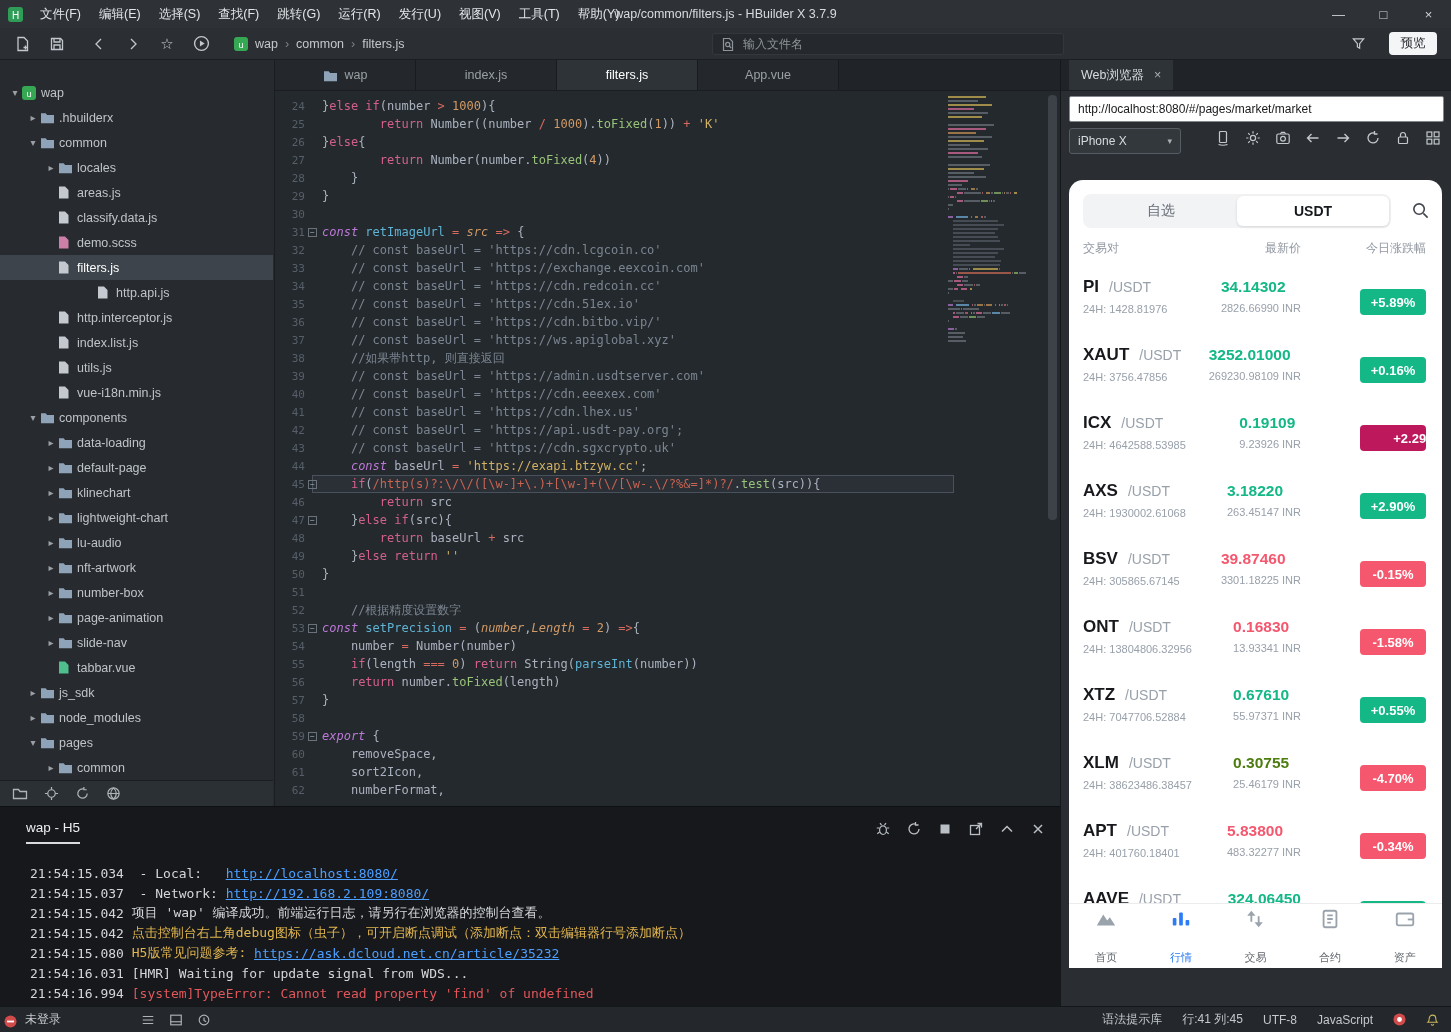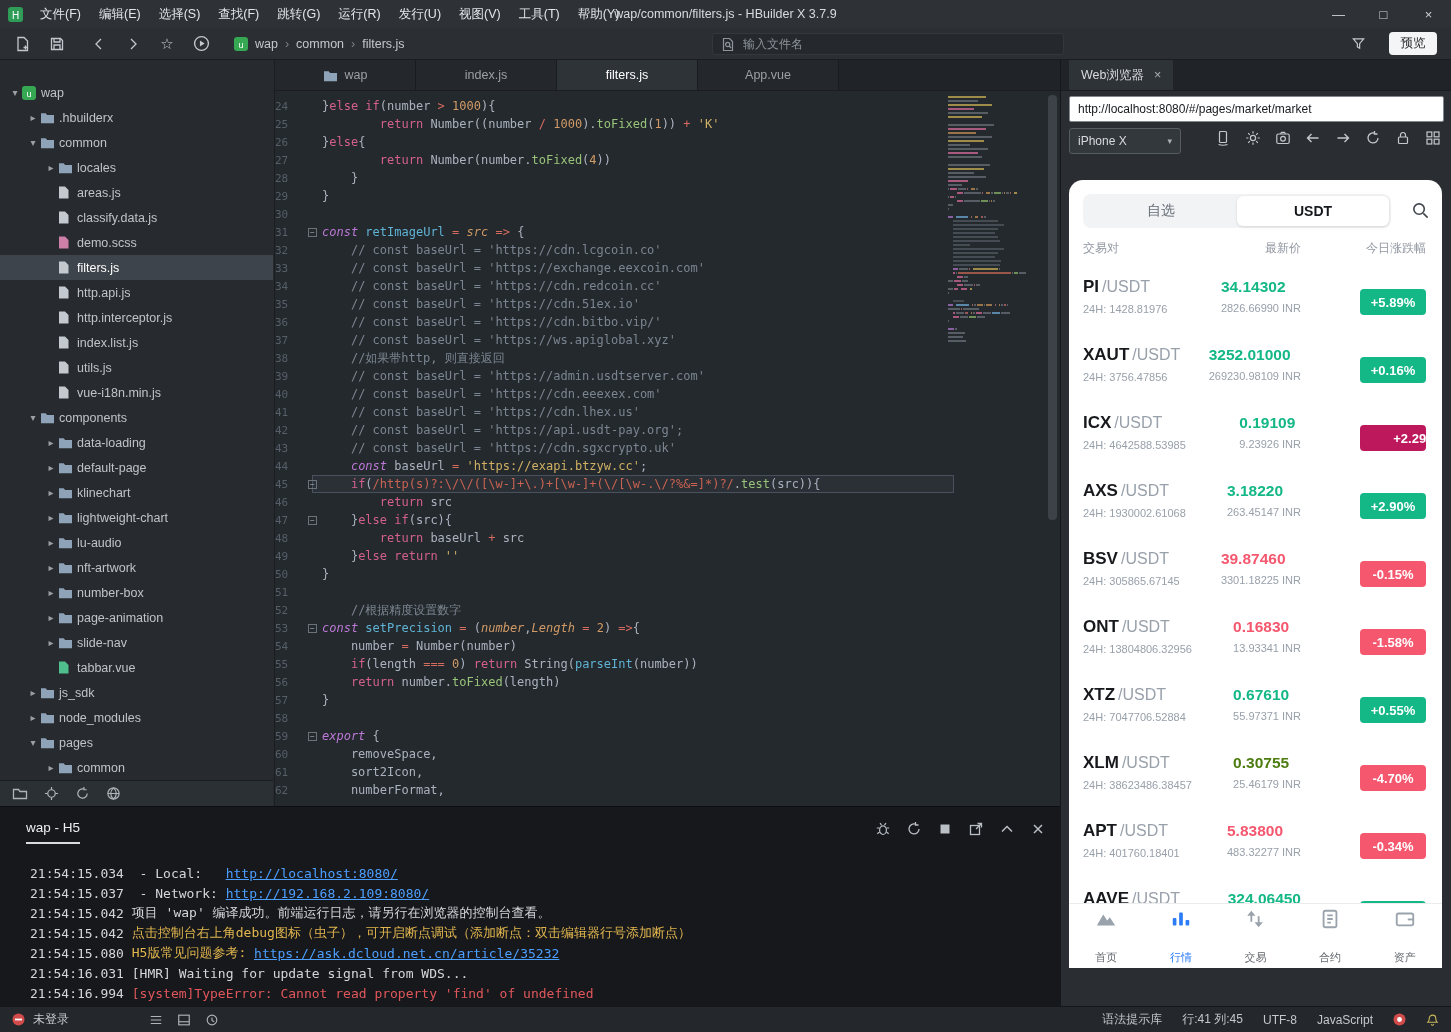--- a/index.html
+++ b/index.html
@@ -42,21 +42,21 @@
   
   #editor-tabs{position:absolute;left:275px;top:60px;width:785px;height:31px;background:#202428;border-bottom:1px solid #1b1e21;display:flex}
   .etab{width:141px;height:30px;display:flex;align-items:center;justify-content:center;gap:7px;color:#9aa0a6;font-size:12.5px;border-right:1px solid #191c1f;background:#24282c}
   .etab.active{background:#2e3338;color:#fff}
 
   
   #editor{position:absolute;left:275px;top:91px;width:785px;height:715px;background:#24292d;overflow:hidden}
   #code{position:absolute;top:6px;left:0;right:0}
   .code-line{position:relative;height:18px;display:flex;align-items:center;font:12px "DejaVu Sans Mono",monospace}
   .code-line.hl::before{content:"";position:absolute;left:37px;width:640px;top:0;bottom:0;border:1px solid #49525c;background:rgba(120,140,160,.08)}
-  .lnum{width:30px;text-align:left;color:#565f69;font-size:11px;flex:none;position:relative;z-index:1}
+  .lnum{width:30px;text-align:right;color:#565f69;font-size:11px;flex:none;position:relative;z-index:1}
   .foldc{width:15px;flex:none;display:flex;justify-content:center;align-items:center;position:relative;z-index:1}
   .foldbox{width:9px;height:9px;border:1px solid #6a727b;color:#9aa2ab;font-size:8px;line-height:7px;text-align:center}
   .ltext{white-space:pre;flex:none;padding-left:2px;position:relative;z-index:1}
   .tk-p{color:#abb2bf}.tk-k{color:#d3608c}.tk-c{color:#bd79d8;font-style:italic}
   .tk-o{color:#d56a5f}.tk-n{color:#d19a66}.tk-s{color:#d0b064}.tk-m{color:#98c379}
   .tk-f{color:#5fb3d4}.tk-cm{color:#7b8591}.tk-r{color:#c96352}.tk-a{color:#d19a66;font-style:italic}
   #minimap{position:absolute;left:673px;top:5px;width:97px;bottom:10px}
   .mm-line{height:2px;margin-bottom:2px;display:flex;gap:1px}
   .mm-line i{height:2px;display:block}
   #editor-scrollbar{position:absolute;left:773px;top:4px;width:9px;height:425px;background:#3c4247;border-radius:4px}
@@ -86,36 +86,36 @@
   .seg{flex:1;display:flex;align-items:center;justify-content:center;font-size:14px;color:#666d76;border-radius:6px}
   .seg.active{background:#fff;color:#15181c;font-weight:bold;box-shadow:0 1px 3px rgba(0,0,0,.12)}
   #phone-search{position:absolute;right:12px;top:21px;color:#42474d}
   #market-columns{position:absolute;left:0;right:0;top:60px;height:18px;font-size:12px;color:#9298a2}
   .mcol{position:absolute;top:0}
   .mcol0{left:14px}.mcol1{right:141px}.mcol2{right:16px}
   #market-list{position:absolute;left:0;right:0;top:88px;height:635px;overflow:hidden}
   .mkt-row{position:relative;height:68px}
   .mk-left{position:absolute;left:14px;top:9px}
   .mk-sym{font-size:17px;font-weight:bold;color:#17191d}
-  .mk-pair{font-size:16px;color:#98a0aa;margin-left:3px}
+  .mk-pair{font-size:14px;color:#98a0aa;margin-left:10px}
   .mk-vol{font-size:11px;color:#98a0aa;margin-top:6px}
   .mk-mid{position:absolute;right:141px;top:10px;}
   .mk-price{font-size:15.5px;font-weight:bold}
   .mk-inr{font-size:11px;color:#98a0aa;margin-top:6px}
   .mk-badge{position:absolute;right:16px;top:21px;width:66px;height:26px;border-radius:4px;color:#fff;font-size:13px;font-weight:bold;display:flex;align-items:center;justify-content:center}
   #phone-tabbar{position:absolute;left:0;right:0;top:723px;height:65px;border-top:1px solid #ececec;display:flex;background:#fff}
   .nav-item{flex:1;display:flex;flex-direction:column;align-items:center;justify-content:center;gap:20px;color:#9aa3ac}
   .nav-item .nav-lb{font-size:11px;color:#62676d}
   .nav-item.active{color:#2b7cf6}
   .nav-item.active .nav-lb{color:#2b7cf6}
   .nico{width:22px;height:22px}
 
   
   #statusbar{position:absolute;left:0;top:1006px;width:1451px;height:26px;background:#24282c;border-top:1px solid #15181b;display:flex;align-items:center;font-size:12px;color:#c3c8cd}
-  #sb-left{display:flex;align-items:center;gap:8px;padding-left:12px}
+  #sb-left{display:flex;align-items:flex-end;gap:8px;padding-left:4px}
   #sb-icons{display:flex;gap:14px;margin-left:80px;color:#aeb4ba}
   #sb-icons svg{stroke:currentColor;fill:none;stroke-width:1.3}
   #sb-right{margin-left:auto;display:flex;align-items:center;gap:20px;padding-right:12px}
 </style>
 </head>
 <body>
 
 <div id="titlebar">
   <span id="app-logo">
     <svg width="15" height="15">
@@ -272,21 +272,21 @@
       </div>
       <div class="tree-row selected" style="padding-left: 44px;">
         <span class="tree-arrow"></span>
         <span class="tree-ico">
           <svg width="11" height="13" viewBox="0 0 11 13">
             <path d="M1 .5h6l3.5 3.5v8.5H1z" fill="#c3c9cf"></path>
           </svg>
         </span>
         <span class="tree-label">filters.js</span>
       </div>
-      <div class="tree-row" style="padding-left: 44px;">
+      <div class="tree-row" style="padding-left: 44px; margin-left: 39px;">
         <span class="tree-arrow"></span>
         <span class="tree-ico">
           <svg width="11" height="13" viewBox="0 0 11 13">
             <path d="M1 .5h6l3.5 3.5v8.5H1z" fill="#c3c9cf"></path>
           </svg>
         </span>
         <span class="tree-label">http.api.js</span>
       </div>
       <div class="tree-row" style="padding-left: 44px;">
         <span class="tree-arrow"></span>

